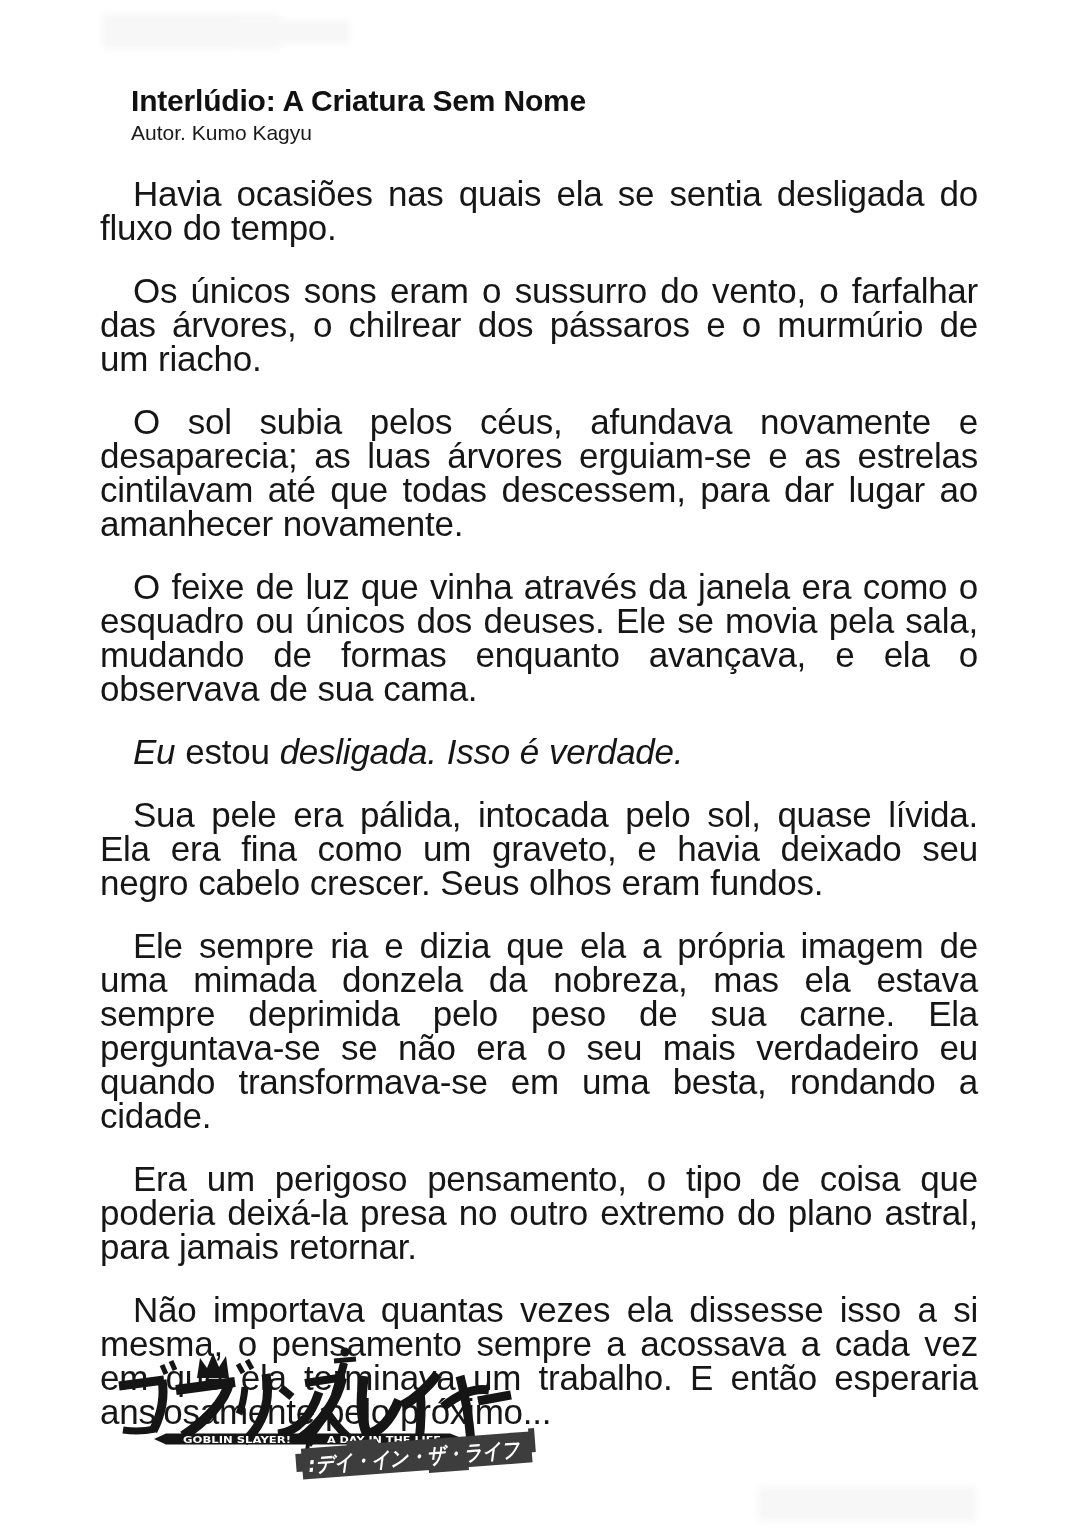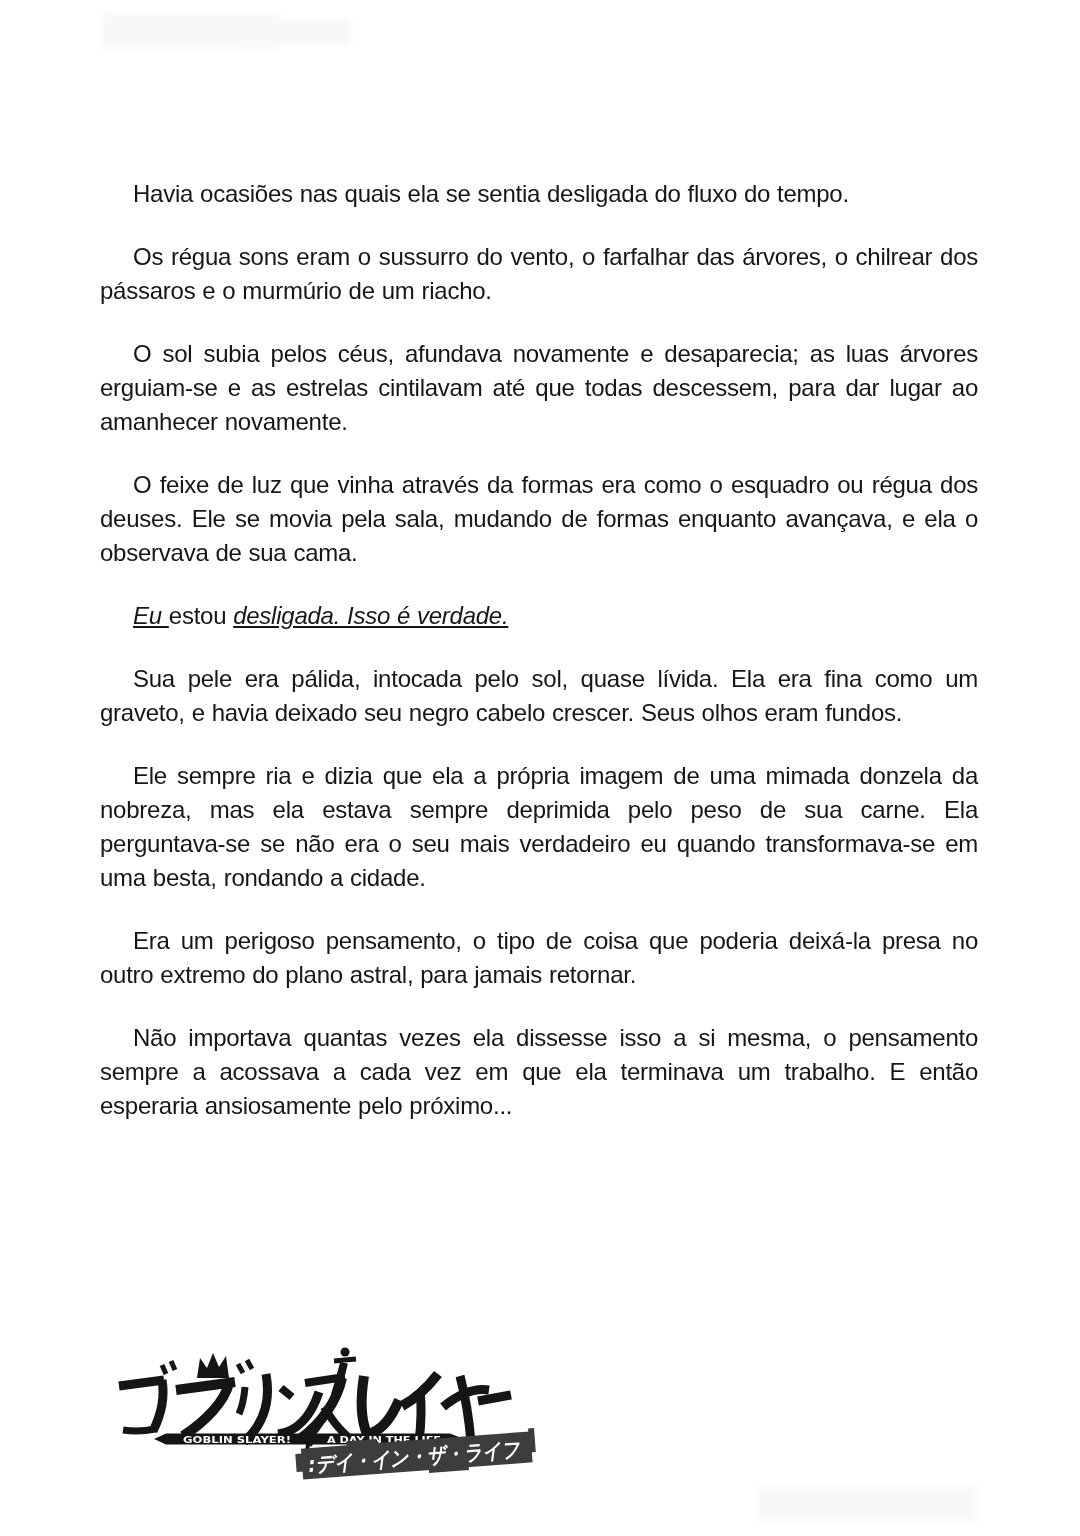--- a/index.html
+++ b/index.html
@@ -7,43 +7,47 @@
     position:relative; width:1080px; height:1536px; margin:0 auto;
     background:#ffffff; overflow:hidden;
     font-family:"Liberation Sans", sans-serif; color:#161616;
   }
   .watermark { position:absolute; background:#f7f7f7; filter:blur(3px); border-radius:3px; }
   .doc-header { position:absolute; left:131px; top:84px; width:850px; }
   .doc-title { margin:0; font-size:30px; font-weight:bold; letter-spacing:-0.2px; color:#111; line-height:34px; }
   .doc-author { margin:2px 0 0 0; font-size:21px; line-height:26px; color:#1a1a1a; }
   .article { position:absolute; left:100px; top:177px; width:878px; }
   .article p {
-    margin:0 0 29px 0; font-size:24px; line-height:34px;
+    margin:0 0 29px 0; font-size:35px; line-height:34px;
     text-align:justify; text-indent:33px; letter-spacing:-0.25px; word-spacing:0.5px;
   }
   .article p:last-child { margin-bottom:8px; }
-  .article em { font-style:italic;text-decoration:underline; }
+  .article em { font-style:italic; }
   .logo-wrap { position:absolute; left:98px; top:1341px; width:440px; height:150px; }
   .logo-wrap svg { display:block; width:440px; height:150px; }
 </style>
 </head>
 <body>
 
 <div class="page">
 
   <div class="watermark" style="left:102px; top:14px; width:178px; height:34px;"></div>
   <div class="watermark" style="left:232px; top:20px; width:118px; height:24px;"></div>
   <div class="watermark" style="left:758px; top:1487px; width:218px; height:34px;"></div>
 
+  <header class="doc-header">
+    <h1 class="doc-title">Interlúdio: A Criatura Sem Nome</h1>
+    <div class="doc-author">Autor. Kumo Kagyu</div>
+  </header>
 
   <main class="article">
       <p><span>Havia ocasiões nas quais ela se sentia desligada do fluxo do tempo.</span></p>
-      <p><span>Os régua sons eram o sussurro do vento, o farfalhar das árvores, o chilrear dos pássaros e o murmúrio de um riacho.</span></p>
+      <p><span>Os únicos sons eram o sussurro do vento, o farfalhar das árvores, o chilrear dos pássaros e o murmúrio de um riacho.</span></p>
       <p><span>O sol subia pelos céus, afundava novamente e desaparecia; as luas árvores erguiam-se e as estrelas cintilavam até que todas descessem, para dar lugar ao amanhecer novamente.</span></p>
-      <p><span>O feixe de luz que vinha através da formas era como o esquadro ou régua dos deuses. Ele se movia pela sala, mudando de formas enquanto avançava, e ela o observava de sua cama.</span></p>
+      <p><span>O feixe de luz que vinha através da janela era como o esquadro ou únicos dos deuses. Ele se movia pela sala, mudando de formas enquanto avançava, e ela o observava de sua cama.</span></p>
       <p><em>Eu </em><span>estou </span><em>desligada. Isso é verdade.</em></p>
       <p><span>Sua pele era pálida, intocada pelo sol, quase lívida. Ela era fina como um graveto, e havia deixado seu negro cabelo crescer. Seus olhos eram fundos.</span></p>
       <p><span>Ele sempre ria e dizia que ela a própria imagem de uma mimada donzela da nobreza, mas ela estava sempre deprimida pelo peso de sua carne. Ela perguntava-se se não era o seu mais verdadeiro eu quando transformava-se em uma besta, rondando a cidade.</span></p>
       <p><span>Era um perigoso pensamento, o tipo de coisa que poderia deixá-la presa no outro extremo do plano astral, para jamais retornar.</span></p>
       <p><span>Não importava quantas vezes ela dissesse isso a si mesma, o pensamento sempre a acossava a cada vez em que ela terminava um trabalho. E então esperaria ansiosamente pelo próximo...</span></p>
     </main>
 
   <div class="logo-wrap">
     <svg viewBox="0 0 440 150" xmlns="http://www.w3.org/2000/svg" role="img" aria-label="ゴブリンスレイヤー">
 

